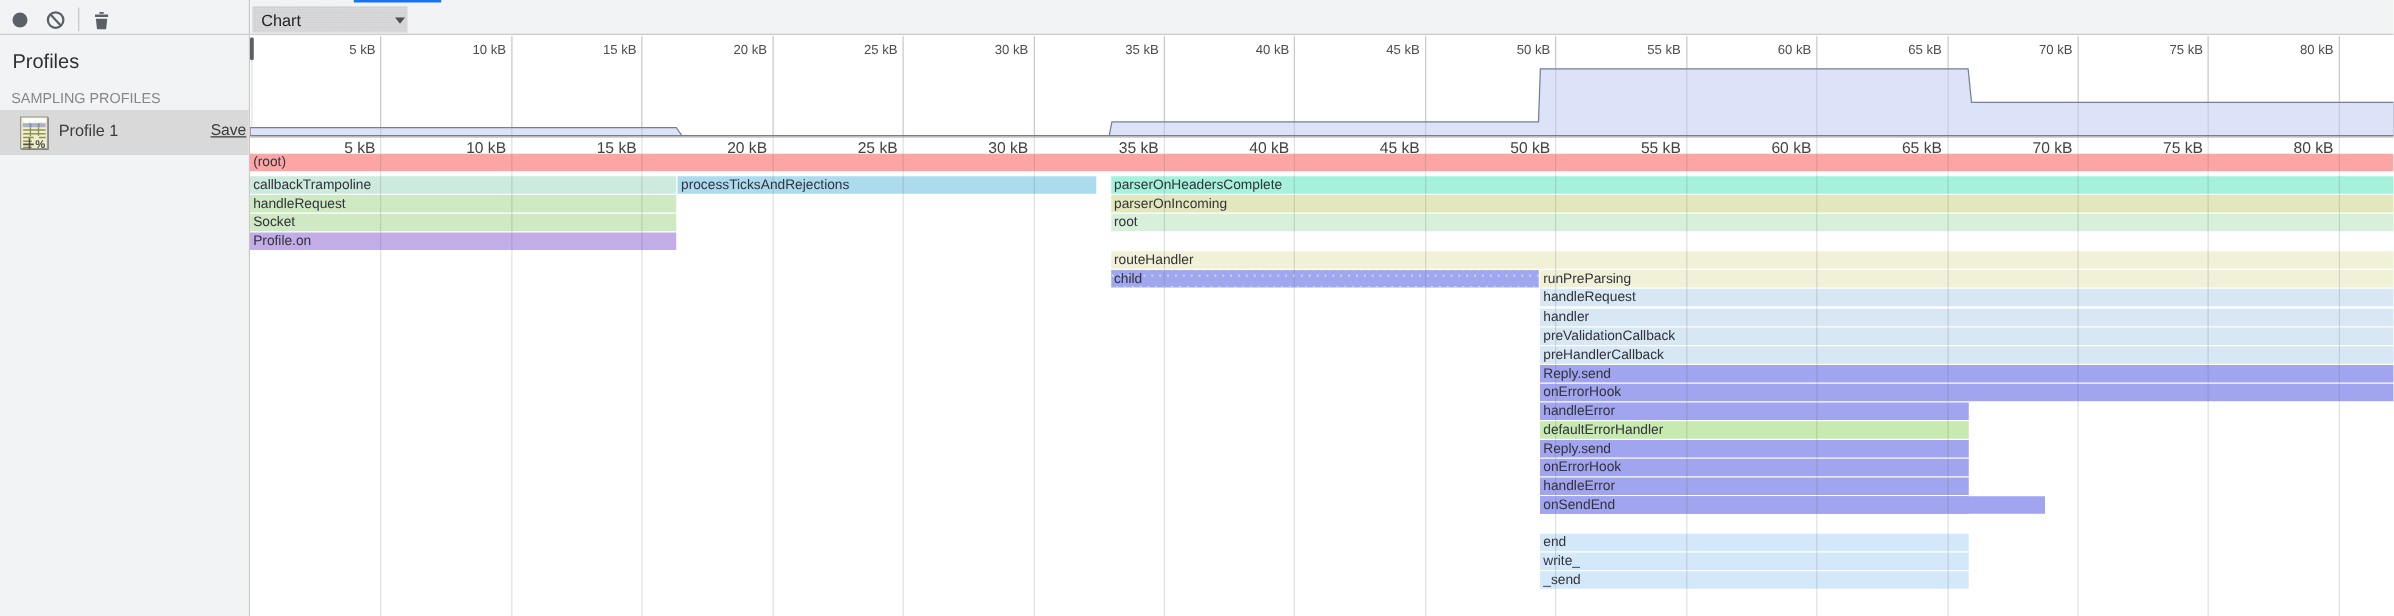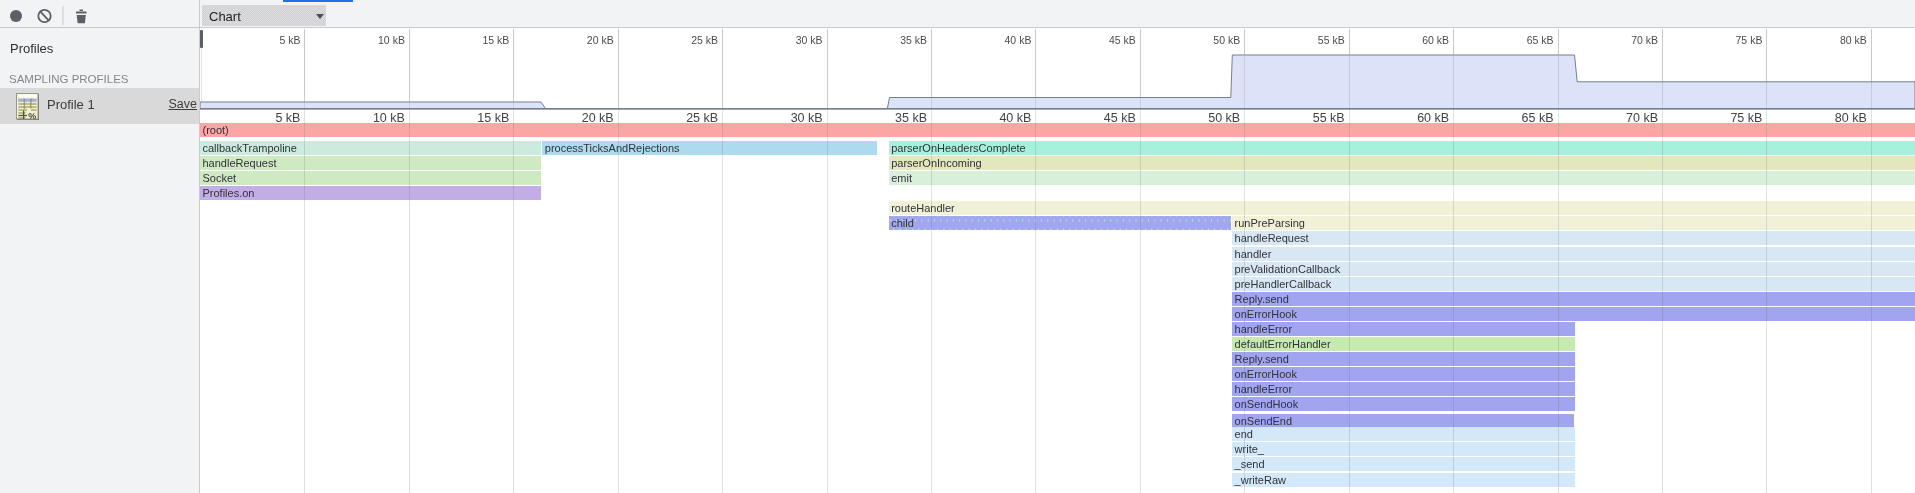--- a/index.html
+++ b/index.html
@@ -9,21 +9,21 @@
 #tb-left{left:0;top:0;width:199px;height:28px;background:#f2f3f4;border-bottom:1px solid #cacaca}
 #tb-right{left:199px;top:0;width:1716px;height:28px;background:#f2f3f4;border-bottom:1px solid #cacaca;border-left:1px solid #cacaca}
 #tabline{left:283px;top:0;width:70px;height:2px;background:#1a73e8}
 #dd{left:202px;top:4.5px;width:124px;height:21.5px;background:
   repeating-conic-gradient(#dcdcde 0% 25%,#d1d1d3 0% 50%) 0 0/2px 2px;color:#222;
   font-size:13px;line-height:24.5px;text-indent:7px}
 #dd .arr{left:114px;top:9px;width:0;height:0;border-left:4px solid transparent;
   border-right:4px solid transparent;border-top:5.5px solid #4e4e4e}
 
 #side{left:0;top:28px;width:199px;height:465px;background:#f2f3f4}
-#side .h1{left:10px;top:12.5px;font-size:13px;color:#303030}
+#side .h1{left:10px;top:12.5px;font-size:16px;color:#303030}
 #side .h2{left:9px;top:45px;font-size:11.5px;color:#878787}
 #prow{left:0;top:60px;width:199px;height:36px;background:#d9d9d9}
 #prow .name{left:47px;top:0;height:36px;line-height:33px;font-size:13px;color:#3c3c3c}
 #prow .save{left:168.5px;top:0;height:36px;line-height:33px;font-size:12.5px;color:#3c3c3c;text-decoration:underline}
 
 #chart{left:199px;top:28px;width:1716px;height:465px;background:#fff;border-left:1px solid #cacaca}
 .gl-ov{top:29px;width:1px;height:80px;background:#c9c9c9;z-index:1}
 .gl-fl{top:109px;width:1px;height:384px;background:rgba(105,105,105,0.20);z-index:6}
 .rl-top{top:33.5px;width:80px;text-align:right;font-size:10.5px;color:#4c4c4c}
 .rl-bot{top:111px;width:80px;text-align:right;font-size:12.5px;color:#424242}
@@ -163,35 +163,34 @@
 <div class="rl-bot" style="left:1578.0px">70&nbsp;kB</div>
 <div class="rl-bot" style="left:1682.4px">75&nbsp;kB</div>
 <div class="rl-bot" style="left:1786.8px">80&nbsp;kB</div>
 <div class="bar" style="left:200px;top:123px;width:1715px;background:#fca5a5">(root)</div>
 <div class="bar" style="left:200px;top:141.0px;width:341px;background:#cceade">callbackTrampoline</div>
 <div class="bar" style="left:542.3px;top:141.0px;width:335px;background:#acdbee">processTicksAndRejections</div>
 <div class="bar" style="left:888.7px;top:141.0px;width:1026.3px;background:#a5f1dc">parserOnHeadersComplete</div>
 <div class="bar" style="left:200px;top:156.0px;width:341px;background:#cfeac2">handleRequest</div>
 <div class="bar" style="left:888.7px;top:156.0px;width:1026.3px;background:#e3e8bc">parserOnIncoming</div>
 <div class="bar" style="left:200px;top:171.1px;width:341px;background:#cfeac2">Socket</div>
-<div class="bar" style="left:888.7px;top:171.1px;width:1026.3px;background:#d8efd9">emit</div>
-<div class="bar" style="left:200px;top:186.2px;width:341px;background:#c3ade6">Profiles.on</div>
+<div class="bar" style="left:888.7px;top:171.1px;width:1026.3px;background:#d8efd9">root</div>
+<div class="bar" style="left:200px;top:186.2px;width:341px;background:#c3ade6">Profile.on</div>
 <div class="bar" style="left:888.7px;top:201.2px;width:1026.3px;background:#f1f1d8">routeHandler</div>
 <div class="bar" style="left:888.7px;top:216.3px;width:342.1px;background:#a2a5ef;background-image:radial-gradient(circle,#abebd9 0 0.9px,rgba(0,0,0,0) 1.05px),radial-gradient(circle,#abebd9 0 0.9px,rgba(0,0,0,0) 1.05px);background-size:6.3px 14px,6.3px 14px;background-position:45.5px 6.5px,48.6px 11.5px">child</div>
 <div class="bar" style="left:1232.1px;top:216.3px;width:682.9px;background:#f1f1d8">runPreParsing</div>
 <div class="bar" style="left:1232.1px;top:231.4px;width:682.9px;background:#d7e7f3">handleRequest</div>
 <div class="bar" style="left:1232.1px;top:246.5px;width:682.9px;background:#d7e7f3">handler</div>
 <div class="bar" style="left:1232.1px;top:261.5px;width:682.9px;background:#d7e7f3">preValidationCallback</div>
 <div class="bar" style="left:1232.1px;top:276.6px;width:774px;background:#d7e7f3">preHandlerCallback</div>
 <div class="bar" style="left:1232.1px;top:291.7px;width:682.9px;background:#a1a4ef">Reply.send</div>
 <div class="bar" style="left:1232.1px;top:306.7px;width:682.9px;background:#a1a4ef">onErrorHook</div>
 <div class="bar" style="left:1232.1px;top:321.8px;width:342.5px;background:#a1a4ef">handleError</div>
 <div class="bar" style="left:1232.1px;top:336.9px;width:342.5px;background:#c6eaaf">defaultErrorHandler</div>
 <div class="bar" style="left:1232.1px;top:352.0px;width:342.5px;background:#a1a4ef">Reply.send</div>
 <div class="bar" style="left:1232.1px;top:367.0px;width:342.5px;background:#a1a4ef">onErrorHook</div>
 <div class="bar" style="left:1232.1px;top:382.1px;width:342.5px;background:#a1a4ef">handleError</div>
 <div class="bar" style="left:1232.1px;top:397.2px;width:342.5px;background:#a1a4ef">onSendHook</div>
-<div class="bar" style="left:1232.1px;top:414px;width:342px;background:#a1a4ef">onSendEnd</div>
+<div class="bar" style="left:1232.1px;top:397px;width:404px;background:#a1a4ef">onSendEnd</div>
 <div class="bar" style="left:1232.1px;top:427.3px;width:342.5px;background:#d3e9f9">end</div>
 <div class="bar" style="left:1232.1px;top:442.4px;width:342.5px;background:#d3e9f9">write_</div>
 <div class="bar" style="left:1232.1px;top:457.4px;width:342.5px;background:#d3e9f9">_send</div>
-<div class="bar" style="left:1232.1px;top:472.5px;width:342.5px;background:#d3e9f9">_writeRaw</div>
 </div>
 
 </body></html>

